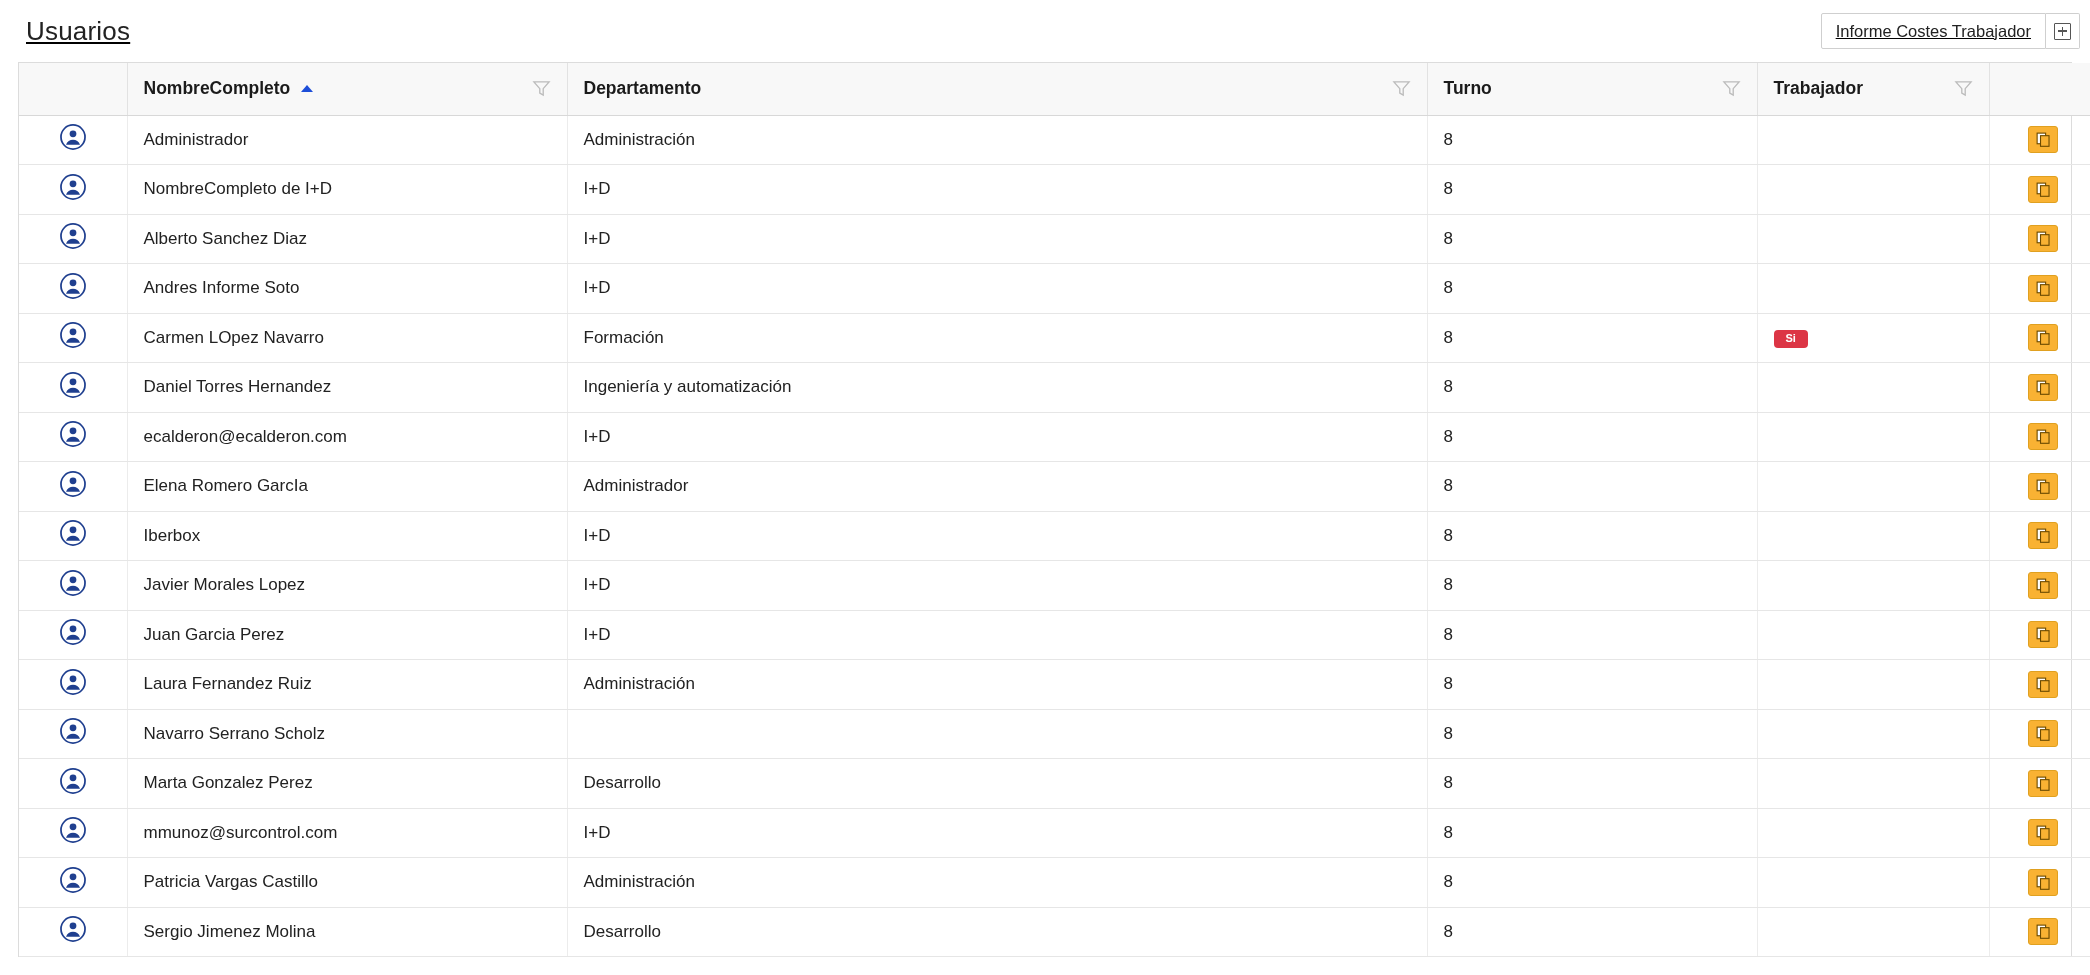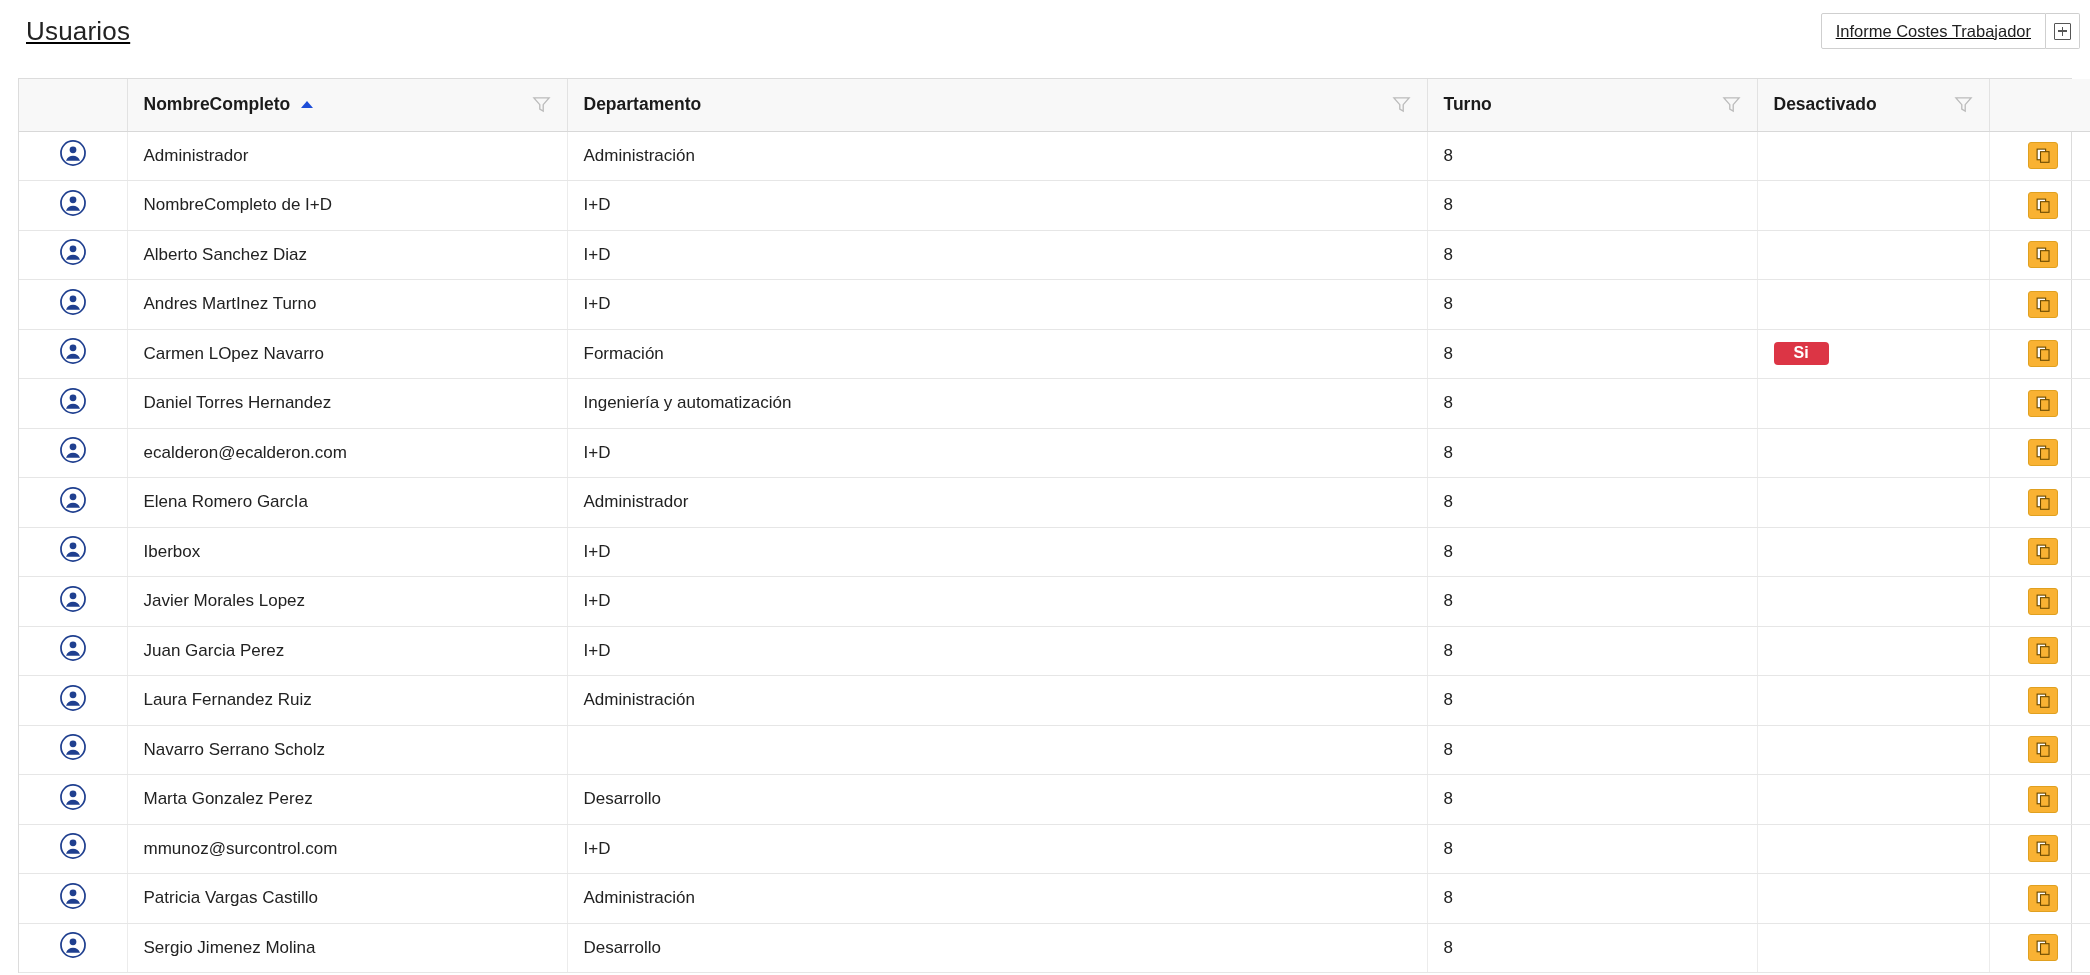--- a/index.html
+++ b/index.html
@@ -71,21 +71,21 @@
   .plus-box::before, .plus-box::after {
     content: "";
     position: absolute;
     background: #555;
   }
   .plus-box::before { left: 3px; right: 3px; top: 6.5px; height: 1.5px; }
   .plus-box::after { top: 3px; bottom: 3px; left: 6.5px; width: 1.5px; }
 
   
   .grid-wrap {
-    margin: 16px 18px;
+    margin: 0 18px;
     border: 1px solid #dcdcdc;
     border-bottom: none;
     background: #fff;
     width: 2054px;
   }
   table.grid {
     border-collapse: collapse;
     width: 100%;
     table-layout: fixed;
   }
@@ -142,24 +142,24 @@
     width: 108px;
     padding: 0;
     text-align: center;
     border-right: none;
   }
   .user-icon { display: inline-block; vertical-align: middle; }
   .badge-si {
     display: inline-block;
     background: #dc3545;
     color: #ffffff;
-    font-size: 16px;
+    font-size: 11px;
     font-weight: bold;
     border-radius: 4px;
-    padding: 3px 20px 4px;
+    padding: 3px 12px 4px;
     line-height: 1;
     text-align: right;
   }
   .act-btn {
     width: 30px;
     height: 27px;
     background: #f9b233;
     border: 1px solid #e0a020;
     border-radius: 3px;
     display: inline-flex;
@@ -233,21 +233,21 @@
                 <svg width="19" height="19" viewBox="0 0 20 20">
                     <path d="M2 3h16l-6.2 7.2V17l-3.6-2.2v-4.6z" fill="none" stroke="#8a8a8a" stroke-width="1.4"></path>
                   </svg>
               </span>
             </div>
           </th>
 
           <th>
             <div class="th-inner">
               <span class="th-label">
-                <span>Desactivado</span>
+                <span>Trabajador</span>
               </span>
               <span class="filter-icon">
                 <svg width="19" height="19" viewBox="0 0 20 20">
                     <path d="M2 3h16l-6.2 7.2V17l-3.6-2.2v-4.6z" fill="none" stroke="#8a8a8a" stroke-width="1.4"></path>
                   </svg>
               </span>
             </div>
           </th>
 
           <th class="act-col"></th>
@@ -304,21 +304,21 @@
                   <rect x="6.5" y="5.5" width="10" height="12.5" fill="#f9b233" stroke="#6b4a00" stroke-width="1.3"></rect>
                 </svg>
               </span></td>
           </tr>
           <tr>
             <td class="sel-cell"><span class="user-icon"><svg width="28" height="28" viewBox="0 0 24 24">
                   <circle cx="12" cy="12" r="10.3" fill="none" stroke="#1f3f8f" stroke-width="1.5"></circle>
                   <circle cx="12" cy="9.3" r="2.9" fill="#1f3f8f"></circle>
                   <path d="M6 18.6c1-2.7 3.3-4.2 6-4.2s5 1.5 6 4.2" fill="#1f3f8f"></path>
                 </svg></span></td>
-            <td>Andres MartInez Turno</td>
+            <td>Andres Informe Soto</td>
             <td>I+D</td>
             <td>8</td>
             <td></td>
             <td class="act-cell"><span class="act-btn">
                 <svg width="17" height="17" viewBox="0 0 20 20">
                   <rect x="2.5" y="2.5" width="10" height="12.5" fill="#fff" stroke="#6b4a00" stroke-width="1.3"></rect>
                   <rect x="6.5" y="5.5" width="10" height="12.5" fill="#f9b233" stroke="#6b4a00" stroke-width="1.3"></rect>
                 </svg>
               </span></td>
           </tr>

